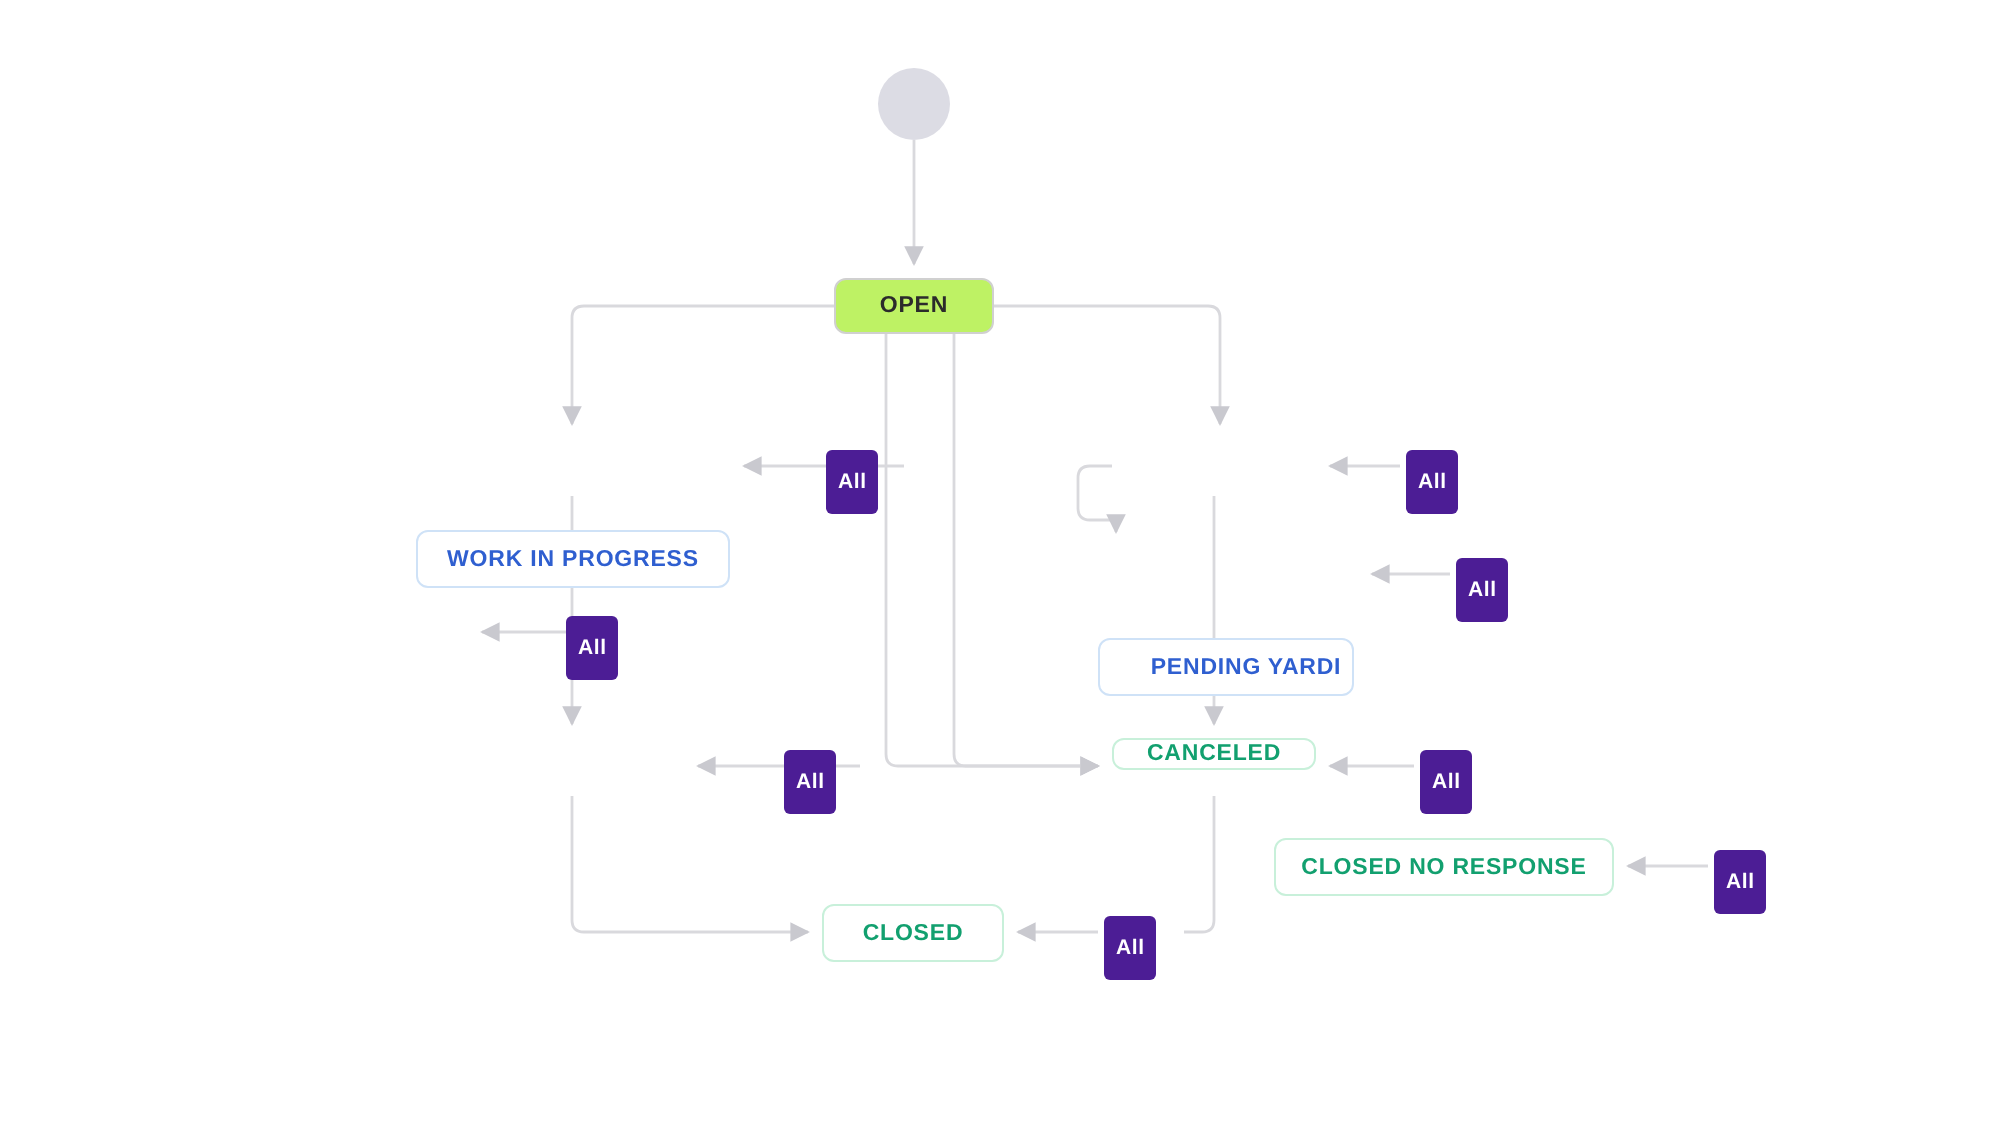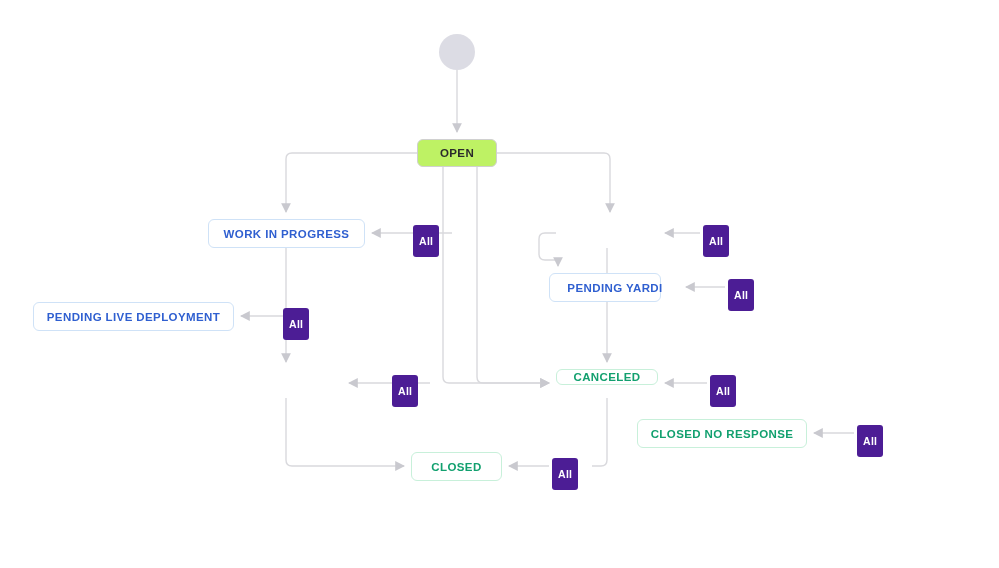--- a/index.html
+++ b/index.html
@@ -24,20 +24,21 @@
   }
   .node.start-state{
     background:#bef264;
     border:1px solid #d0d0d0;
     color:#2b2b2b;
   }
   .node.blue{
     background:#ffffff;
     border:1px solid #cfe2f7;
     color:#2f5fd0;
+    margin-top:46px;
   }
   .node.green{
     background:#ffffff;
     border:1px solid #c8f0da;
     color:#12a06f;
   }
   .start-circle{
     position:absolute;
     width:36px;height:36px;
     border-radius:50%;
@@ -113,27 +114,24 @@
 
   <div class="node start-state" style="left:417px;top:139px;width:80px;height:28px;">
     <span>OPEN</span>
   </div>
 
   <div class="node blue" style="left:208px;top:219px;width:157px;height:29px;">
     <span>WORK IN PROGRESS</span>
   </div>
 
 
-  <div class="node blue" style="left:549px;top:273px;width:112px;height:29px;padding-left:20px;">
+  <div class="node blue" style="left:549px;top:273px;width:128px;height:29px;padding-left:20px;">
     <span>PENDING YARDI</span>
   </div>
 
-  <div class="node blue" style="left:33px;top:302px;width:201px;height:29px;">
-    <span>PENDING LIVE DEPLOYMENT</span>
-  </div>
 
 
   <div class="node green" style="left:556px;top:369px;width:102px;height:16px;">
     <span>CANCELED</span>
   </div>
 
   <div class="node green" style="left:637px;top:419px;width:170px;height:29px;justify-content:center;">
     <span>CLOSED NO RESPONSE</span>
   </div>
 

